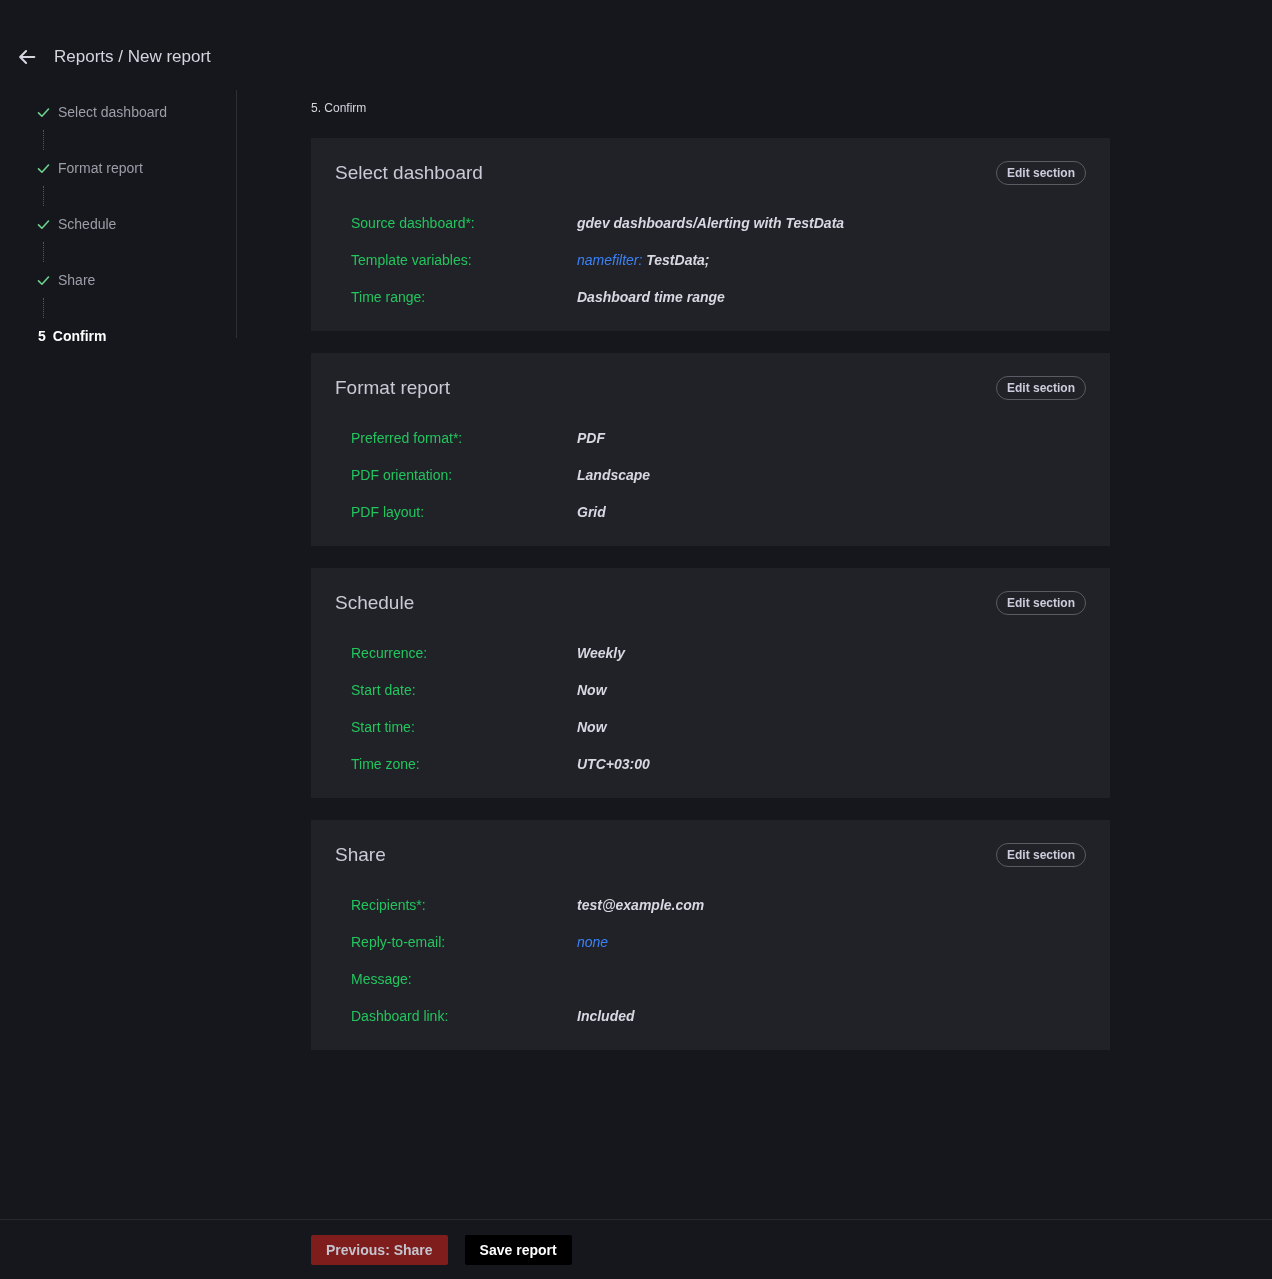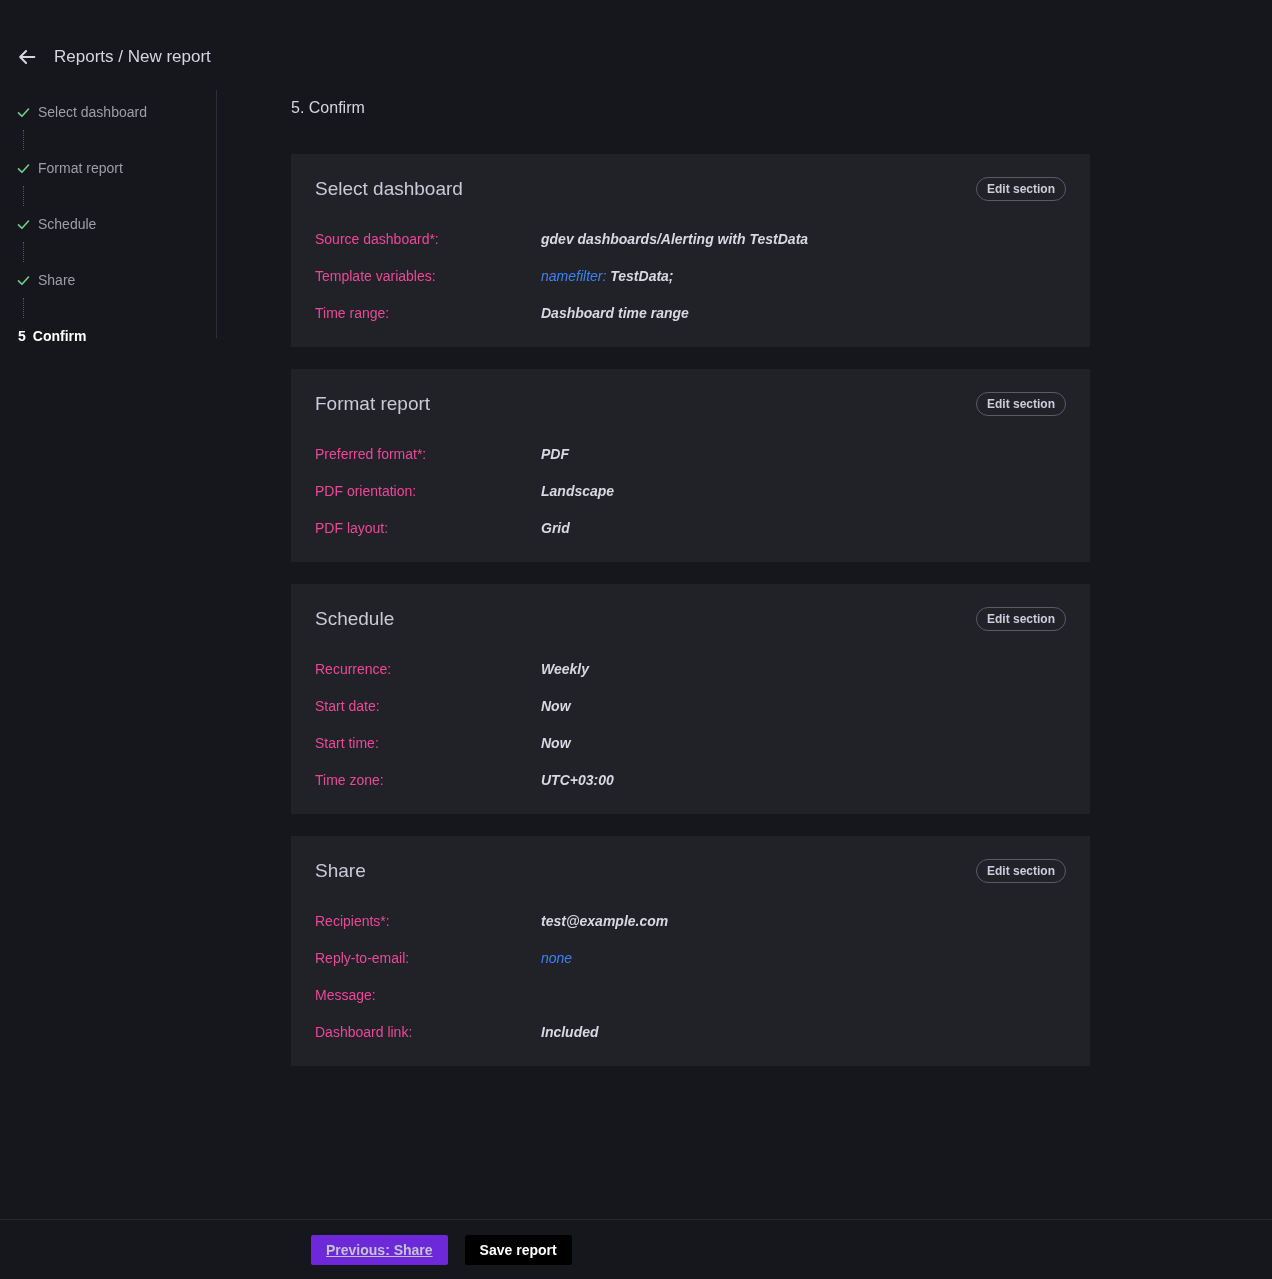--- a/index.html
+++ b/index.html
@@ -26,21 +26,21 @@
     background: transparent; border: none; cursor: pointer;
     display: flex; align-items: center; justify-content: center;
     border-radius: 50%; padding: 0;
   }
   .hdr-title {
     margin: 0 0 0 10px;
     font-size: 17px; font-weight: 500; color: #d4d5df;
   }
 
   
-  .content { flex: 1; display: flex; overflow: hidden; justify-content: space-between; }
+  .content { flex: 1; display: flex; padding-left: 20px; overflow: hidden; justify-content: space-between; }
 
   
   .stepper {
     flex: none; width: 217px;
     padding: 13px 0 0 16px;
     height: 248px;
     border-right: 1px solid #2e2f36;
   }
   .step { display: flex; align-items: center; height: 18px; }
   .step-icon { width: 16px; height: 16px; flex: none; display: flex; align-items: center; margin-right: 6px; }
@@ -51,22 +51,22 @@
   .step-num { margin-right: 7px; }
   .connector {
     width: 0; height: 20px;
     border-left: 1px dotted #54555d;
     margin: 9px 0 9px 7px;
   }
 
   
   .main { flex: 1; padding: 4px 0 0 74px; }
   .main-heading {
-    margin: 0 0 32px 0;
-    font-size: 16px; font-weight: 500; line-height: 28px;
+    margin: 0 0 16px 0;
+    font-size: 12px; font-weight: 500; line-height: 28px;
     color: #d4d5df;
   }
   .card {
     width: 799px;
     background: #212227;
     margin-bottom: 22px;
     padding: 22px 24px 8px 24px;
   }
   .card-head {
     display: flex; justify-content: space-between; align-items: flex-start;
@@ -81,39 +81,39 @@
     border: 1px solid #5a5b63;
     border-radius: 12px;
     color: #ccccdc;
     font-family: "Liberation Sans", sans-serif;
     font-size: 12px; font-weight: 700;
     height: 24px; padding: 0 10px;
     margin-top: 1px;
     cursor: pointer;
   }
   .row { display: flex; margin-bottom: 15px; line-height: 22px; }
-  .row .lbl { flex: none; width: 226px; color: #ec4899; }
+  .row .lbl { flex: none; width: 226px; color: #22c55e; margin-left: 16px; }
   .row .val { color: #d7d8e2; font-weight: 700; max-width: 526px; font-style: italic; }
   .row .val .muted, .row .val.muted { color: #3b82f6; font-weight: 400; }
 
   
   .ftr {
     flex: none; height: 60px;
     border-top: 1px solid #26282d;
     display: flex; align-items: center;
     padding-left: 311px;
   }
   .btn {
     height: 30px; padding: 0 15px;
     border: none; border-radius: 2px;
     font-family: "Liberation Sans", sans-serif;
     font-size: 14px; font-weight: 700;
     cursor: pointer;
   }
-  .btn-secondary { background: #6d28d9; color: #c3c4ce; margin-right: 17px; text-decoration: underline; }
+  .btn-secondary { background: #7f1d1d; color: #c3c4ce; margin-right: 17px; }
   .btn-primary { background: #000000; color: #ffffff; }
 </style>
 </head>
 <body>
 
 <div class="page">
 
   <header class="hdr">
     <button class="back-btn">
       <span style="display:flex;">

